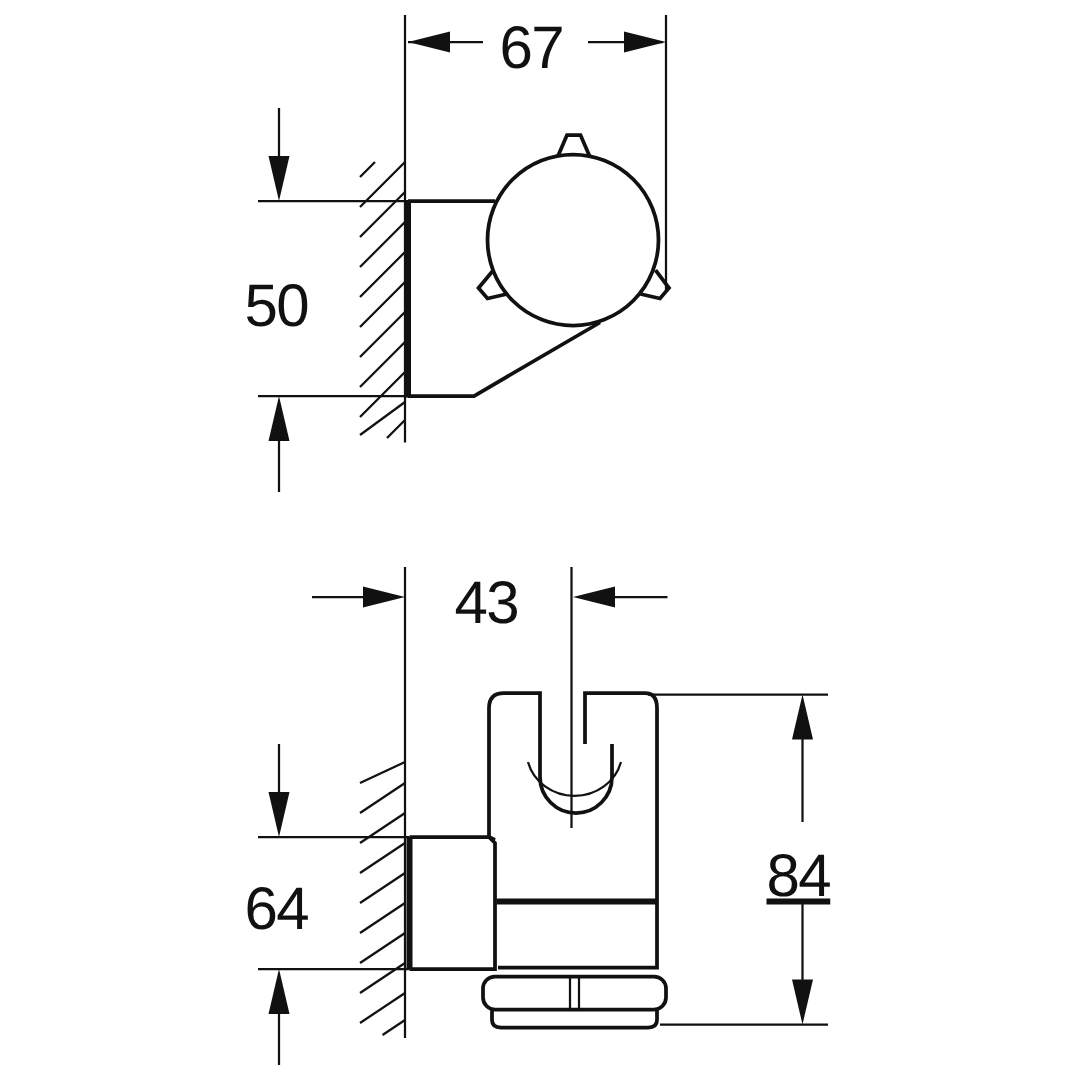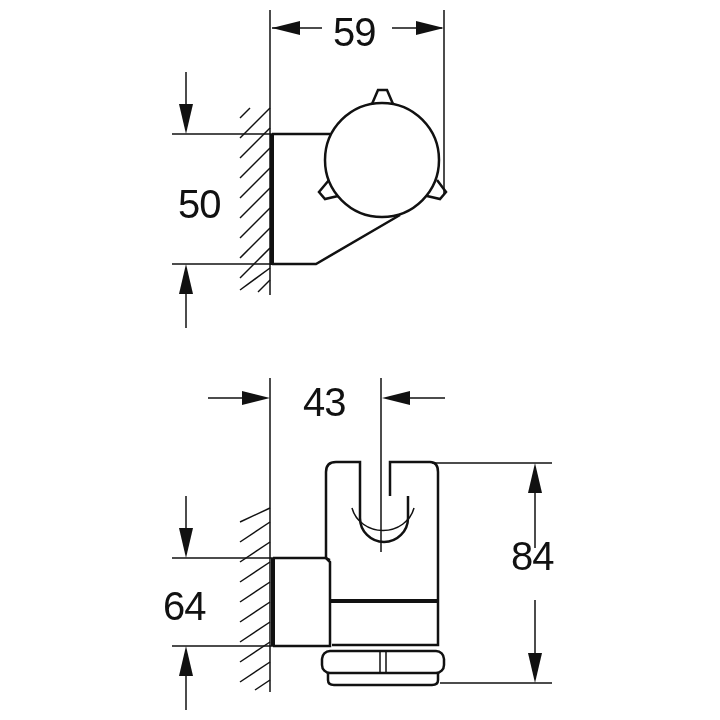--- a/index.html
+++ b/index.html
@@ -116,17 +116,17 @@
 
     <line x1="432" y1="463" x2="552" y2="463" stroke-width="1.5"></line>
     <line x1="440" y1="683" x2="552" y2="683" stroke-width="1.5"></line>
     <line x1="535" y1="477" x2="535" y2="548" stroke-width="1.5"></line>
     <polygon points="535,463 528,493 542,493" fill="#111" stroke="none"></polygon>
     <line x1="535" y1="600" x2="535" y2="669" stroke-width="1.5"></line>
     <polygon points="535,683 528,653 542,653" fill="#111" stroke="none"></polygon>
   </g>
 </svg>
 
-<div class="dim-label" style="left:333px; top:12px;">59</div>
-<div class="dim-label" style="left:178px; top:184px;">50</div>
+<div class="dim-label" style="left:333px; top:12px;">67</div>
+<div class="dim-label" style="left:163px; top:184px;">50</div>
 <div class="dim-label" style="left:303px; top:382px;text-align:center;">43</div>
 <div class="dim-label" style="left:163px; top:586px;">64</div>
-<div class="dim-label" style="left:511px; top:536px;">84</div>
+<div class="dim-label" style="left:511px; top:564px;text-decoration:underline;">84</div>
 
 </body></html>

